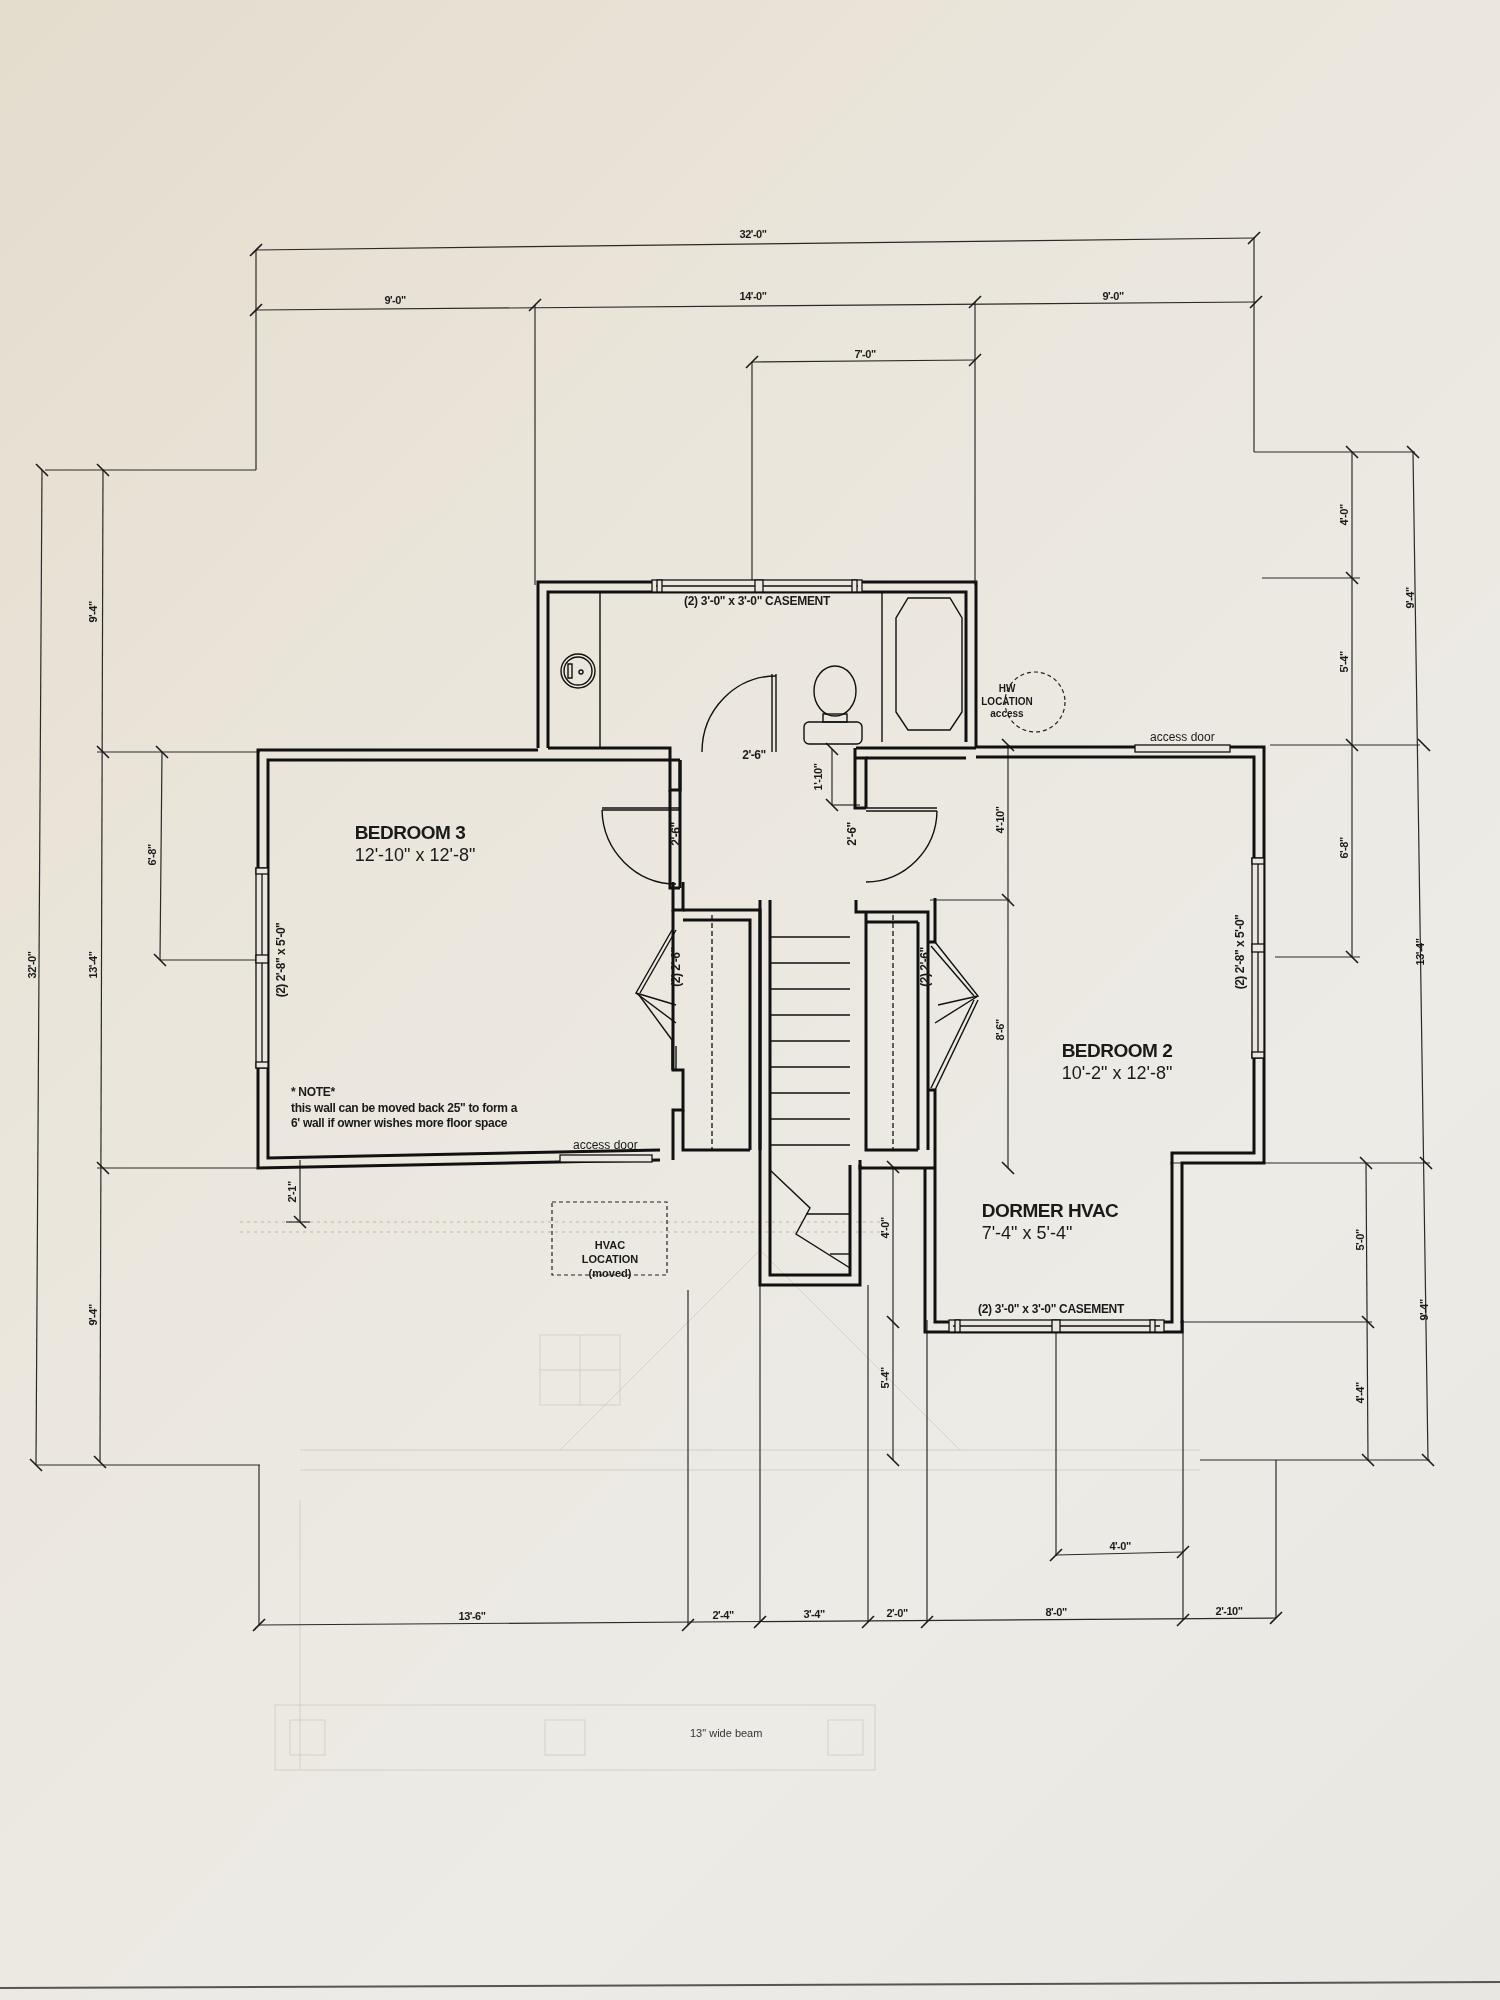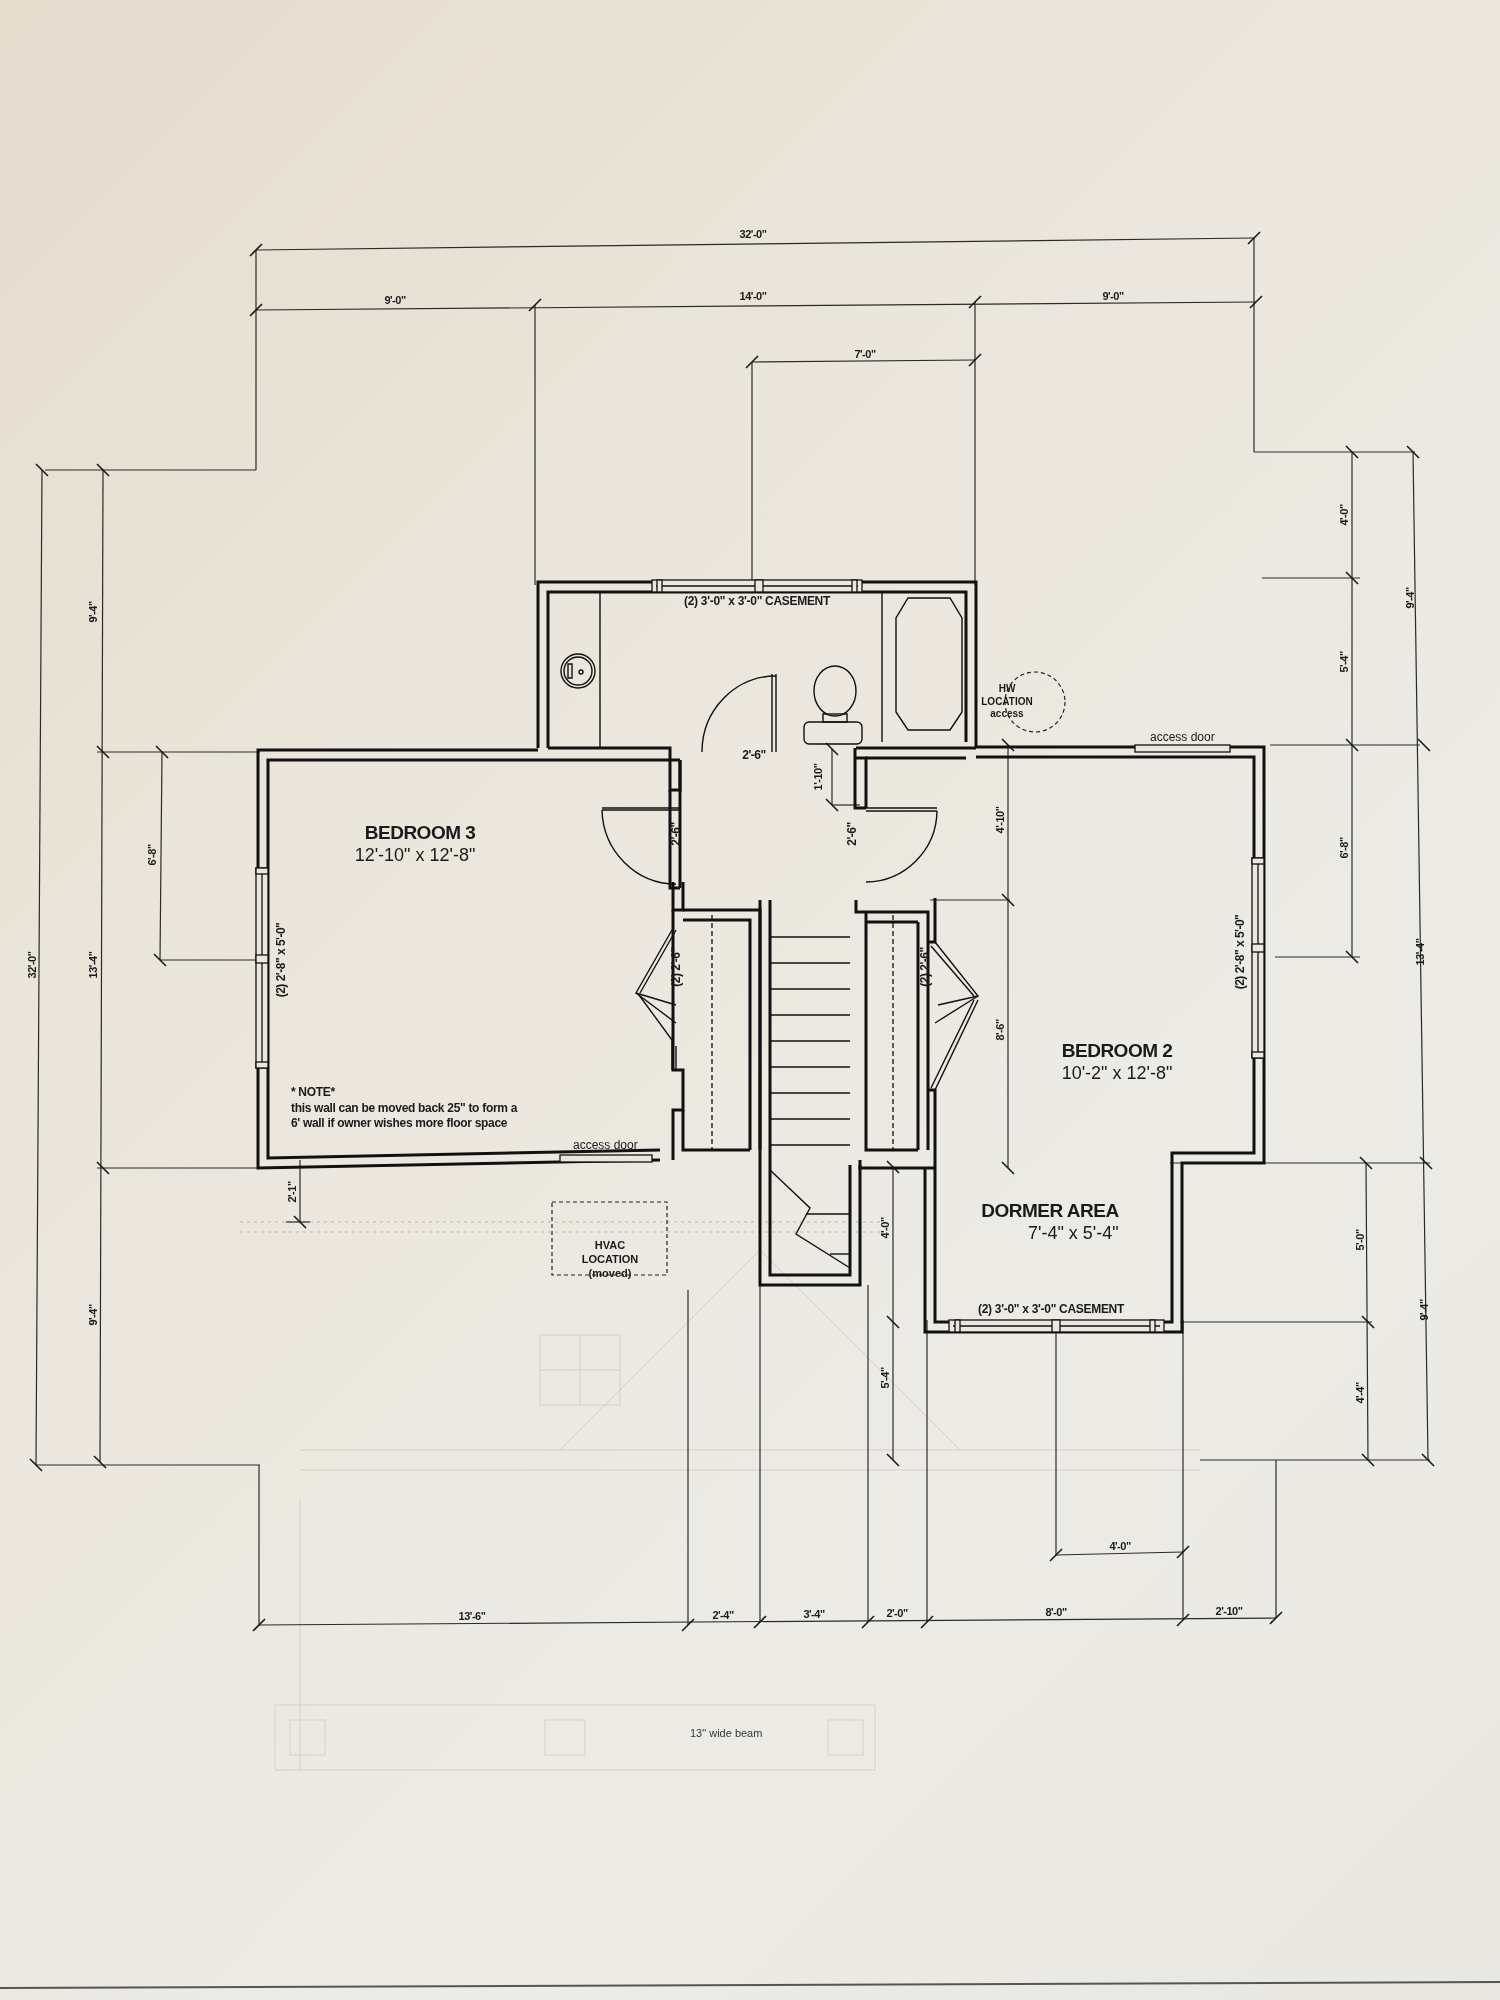--- a/index.html
+++ b/index.html
@@ -3,21 +3,21 @@
 <meta charset="utf-8">
 <style>
   html,body{margin:0;padding:0;}
   body{width:1500px;height:2000px;overflow:hidden;background:#e9e4da;font-family:"Liberation Sans",sans-serif;}
   #sheet{position:absolute;left:0;top:0;width:1500px;height:2000px;
     background:linear-gradient(135deg,#e4dccd 0%,#ebe6dc 35%,#ecebe6 70%,#e8e7e2 100%);}
   svg{position:absolute;left:0;top:0;}
   .lbl{position:absolute;color:#1a1a1a;white-space:nowrap;line-height:1;}
   .dim{font-size:11px;font-weight:bold;letter-spacing:-0.5px;transform:translate(-50%,-100%);}
   .dimv{font-size:11px;font-weight:bold;letter-spacing:-0.5px;transform:translate(-50%,-50%) rotate(-90deg);}
-  .room{font-size:19px;text-align:right;transform:translate(-50%,0);}
+  .room{font-size:19px;text-align:left;transform:translate(-50%,0);}
   .room .n{font-weight:bold;letter-spacing:-0.5px;}
   .room .s{margin-top:4px;font-size:18px;}
   .sm{font-size:12px;font-weight:bold;letter-spacing:-0.3px;}
   .note{font-size:12px;text-align:left;transform:translate(-50%,0);line-height:1.3;font-weight:bold;letter-spacing:-0.3px;}
   .tag{font-size:10px;font-weight:bold;text-align:center;line-height:1.25;transform:translate(-50%,-50%);}
 </style>
 </head>
 <body>
 
 <div id="sheet">
@@ -312,21 +312,21 @@
 
 <div class="lbl room" style="left:415px;top:823px">
   <div class="n">BEDROOM 3</div>
   <div class="s">12'-10" x 12'-8"</div>
 </div>
 <div class="lbl room" style="left:1117px;top:1041px">
   <div class="n">BEDROOM 2</div>
   <div class="s">10'-2" x 12'-8"</div>
 </div>
 <div class="lbl room" style="left:1050px;top:1201px">
-  <div class="n">DORMER AREA</div>
+  <div class="n">DORMER HVAC</div>
   <div class="s">7'-4" x 5'-4"</div>
 </div>
 
 <div class="lbl sm" style="left:684px;top:595px">(2) 3'-0" x 3'-0" CASEMENT</div>
 <div class="lbl sm" style="left:978px;top:1303px">(2) 3'-0" x 3'-0" CASEMENT</div>
 <div class="lbl dimv" style="left:281px;top:960px;font-size:12px">(2) 2'-8" x 5'-0"</div>
 <div class="lbl dimv" style="left:1240px;top:952px;font-size:12px">(2) 2'-8" x 5'-0"</div>
 
 <div class="lbl dim" style="left:754px;top:761px;font-size:12px">2'-6"</div>
 <div class="lbl dimv" style="left:676px;top:834px;font-size:12px">2'-6"</div>

